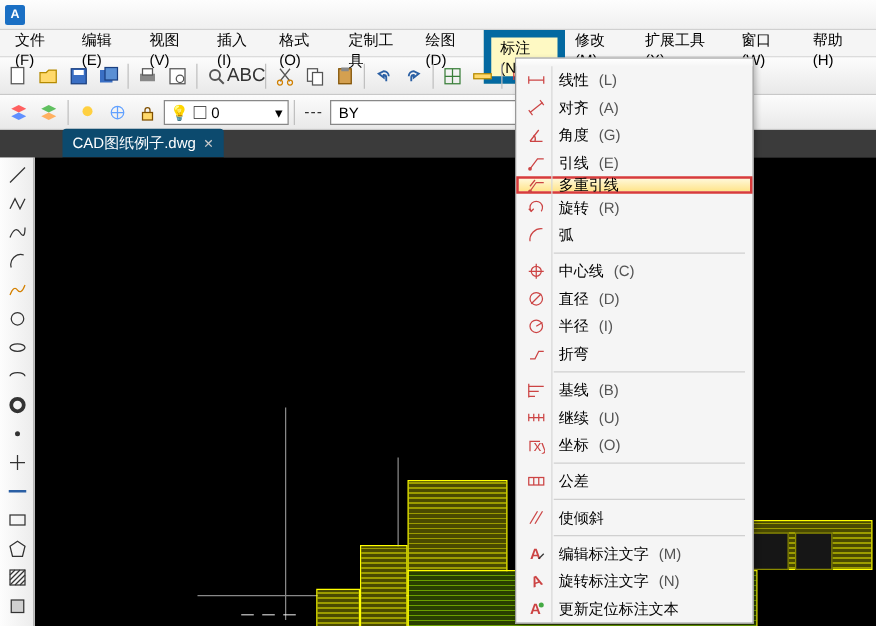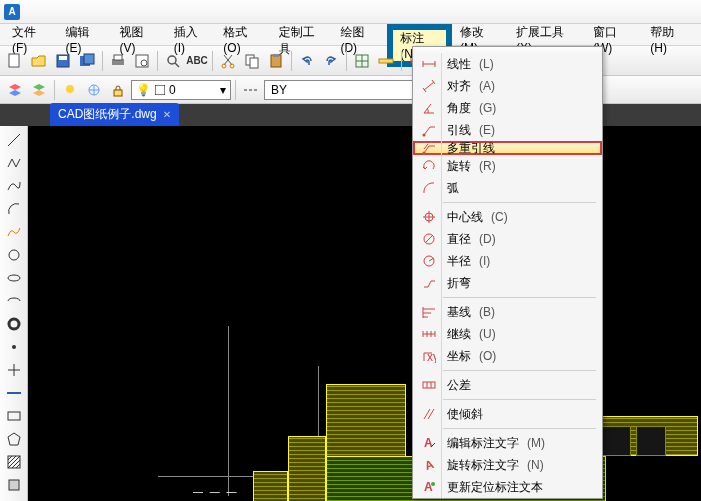--- a/index.html
+++ b/index.html
@@ -9,21 +9,21 @@
 .menubar{height:22px;background:#f5f5f5;display:flex;align-items:flex-start;padding:0 4px;border-bottom:1px solid #d4d4d4}
 .menu-item{padding:0 8px;display:flex;align-items:center;cursor:default}
 .menu-item.open{background:#fef9c3;border:6px solid #0369a1;padding:0 7px}
 .toolbar{height:30px;background:linear-gradient(#fcfcfc,#e9e9e9);border-bottom:1px solid #c8c8c8;display:flex;align-items:center;padding:0 4px;gap:2px}
 .tb-btn{width:22px;height:22px;display:flex;align-items:center;justify-content:center;border:1px solid transparent;border-radius:2px}
 .tb-sep{width:1px;height:20px;background:#c0c0c0;margin:0 2px}
 .layer-combo{height:20px;border:1px solid #888;background:#fff;display:flex;align-items:center;padding:0 4px;gap:4px}
 .layer-combo.wide{width:100px}
 .std-combo{height:20px;border:1px solid #888;background:#fff;padding:0 6px;display:flex;align-items:center;min-width:60px}
 .tabbar{height:22px;background:#3b3b3b;display:flex;align-items:flex-end;padding-left:50px}
-.tab{background:#1d4ed8;color:#fff;padding:3px 8px;display:flex;align-items:center;gap:6px;font-size:11px;border-top-left-radius:3px;border-top-right-radius:3px}
+.tab{background:#0c4a6e;color:#fff;padding:3px 8px;display:flex;align-items:center;gap:6px;font-size:11px;border-top-left-radius:3px;border-top-right-radius:3px}
 .tab-close{color:#ccc;font-size:10px}
 .workspace{position:relative;background:#000;height:403px;display:flex}
 .left-tools{width:28px;background:linear-gradient(90deg,#fdfdfd,#ececec);border-right:1px solid #c0c0c0;display:flex;flex-direction:column;align-items:center;padding-top:4px;gap:3px}
 .lt-btn{width:20px;height:20px;display:flex;align-items:center;justify-content:center}
 .canvas{flex:1;position:relative;background:#000;overflow:hidden}
 .dropdown{position:absolute;left:412px;top:46px;width:191px;background:#f5f5f5;border:1px solid #999;box-shadow:2px 2px 5px rgba(0,0,0,.3);z-index:100}
 .dd-top{height:6px;background:linear-gradient(#fff,#f5f5f5)}
 .dd-item{height:22px;display:flex;align-items:center;padding:0 6px;gap:8px;cursor:default}
 .dd-item.hl{background:linear-gradient(#fff8d9,#ffe48a);border:2px solid #d83b3b;padding:0 4px;height:14px}
 .dd-sep{height:1px;background:#d0d0d0;margin:3px 6px 3px 30px}
@@ -94,21 +94,21 @@
         <circle cx="10" cy="10" r="3" fill="none" stroke="#555"></circle>
       </svg>
     </div>
   <div class="tb-sep"></div>
   <div class="tb-btn">
       <svg width="16" height="16">
         <circle cx="7" cy="7" r="4" fill="none" stroke="#555" stroke-width="1.5"></circle>
         <line x1="10" y1="10" x2="14" y2="14" stroke="#555" stroke-width="1.5"></line>
       </svg>
     </div>
-  <div class="tb-btn" style="font-size:10px;font-weight:bold;color:#333">ABC</div>
+  <div class="tb-btn" style="font-size:15px;font-weight:normal;color:#333">ABC</div>
   <div class="tb-sep"></div>
   <div class="tb-btn">
       <svg width="16" height="16">
         <path d="M4 2L12 12M12 2L4 12" stroke="#555"></path>
         <circle cx="4" cy="13" r="2" fill="none" stroke="#d08000"></circle>
         <circle cx="12" cy="13" r="2" fill="none" stroke="#d08000"></circle>
       </svg>
     </div>
   <div class="tb-btn">
       <svg width="16" height="16">

